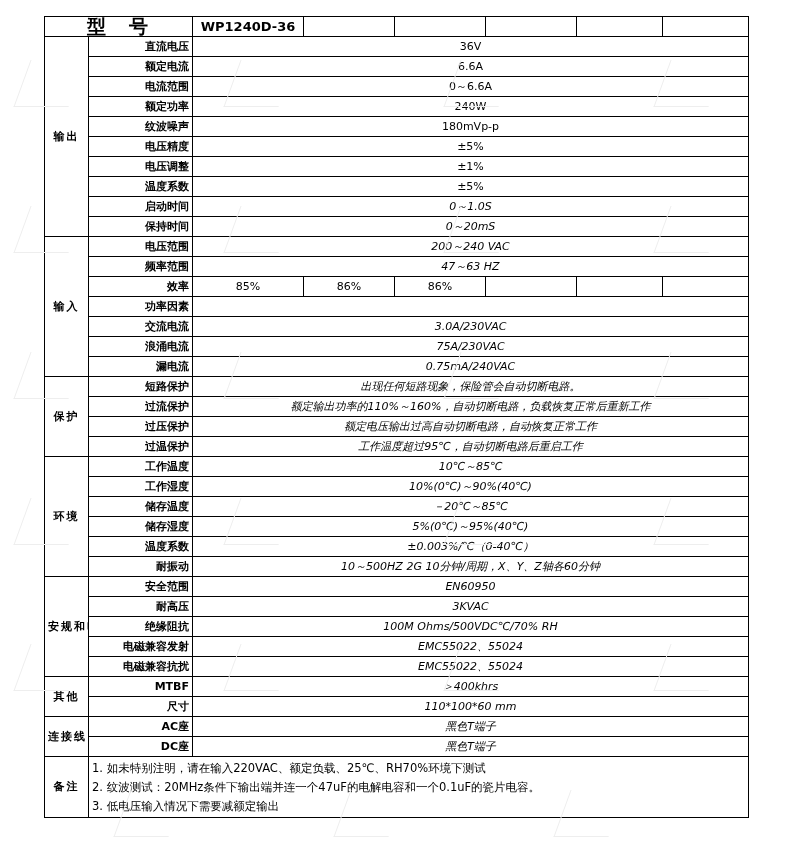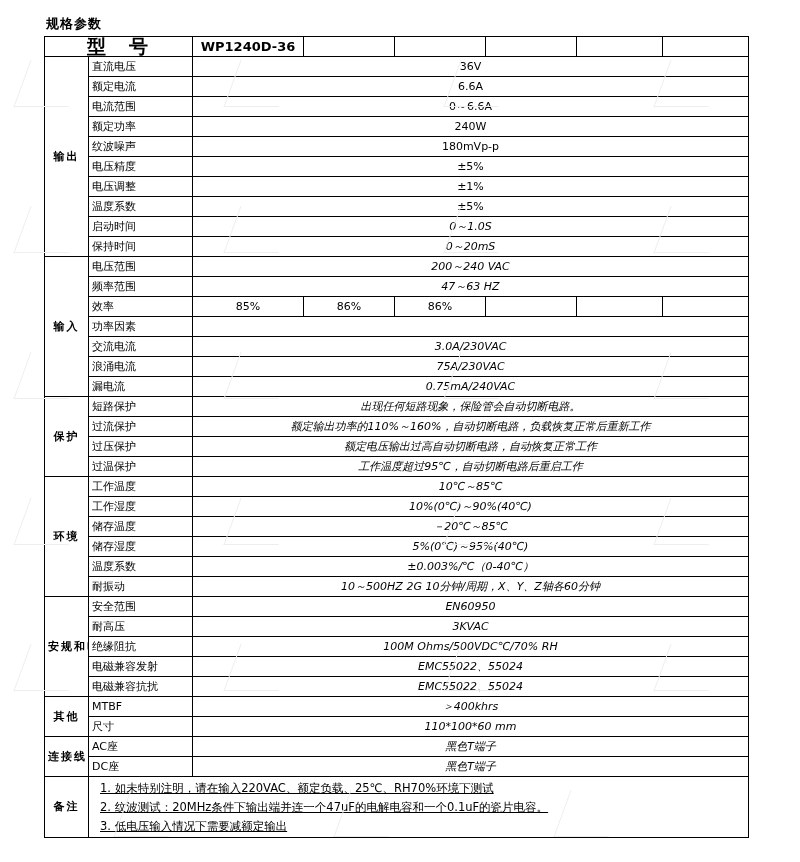--- a/index.html
+++ b/index.html
@@ -47,22 +47,23 @@
   .cat {
     text-align: center;
     font-weight: 700;
     font-size: 11px;
     letter-spacing: 2px;
     line-height: 16px;
     white-space: normal;
     margin-top: 48px;
   }
   .lbl {
-    text-align: left;
+    text-align: right;
     padding-left: 5px;
+    font-weight: bold;
   }
   .val {
     text-align: center;
     padding-left: 4px;
   }
   .ctr {
     text-align: center;
     font-style: italic;
   }
   .hdr-label {
@@ -78,21 +79,21 @@
     padding-left: 4px;
   }
   .remark-cell {
     text-align: left;
     padding: 3px 6px;
     white-space: normal;
     line-height: 18px;
     font-size: 11.5px;
     height: auto;
   }
-  .remark-cell div { margin: 1px 8px; text-decoration: underline; }
+  .remark-cell div { margin: 1px 0; }
   .wm-tri {
     position: absolute;
     pointer-events: none;
     width: 54px;
     height: 46px;
     border-left: 1px solid #eeeeee;
     border-bottom: 1px solid #eeeeee;
     transform: skewX(-20deg);
   }
 </style>
@@ -118,21 +119,20 @@
   <div class="wm-tri" style="left:452px; top:498px;"></div>
   <div class="wm-tri" style="left:662px; top:498px;"></div>
   <div class="wm-tri" style="left:22px;  top:644px;"></div>
   <div class="wm-tri" style="left:232px; top:644px;"></div>
   <div class="wm-tri" style="left:452px; top:644px;"></div>
   <div class="wm-tri" style="left:662px; top:644px;"></div>
   <div class="wm-tri" style="left:122px; top:790px;"></div>
   <div class="wm-tri" style="left:342px; top:790px;"></div>
   <div class="wm-tri" style="left:562px; top:790px;"></div>
 
-  <div class="doc-title">规格参数</div>
 
   <table class="spec">
     <colgroup>
       <col style="width:44px">
       <col style="width:104px">
       <col style="width:111px">
       <col style="width:91px">
       <col style="width:91px">
       <col style="width:91px">
       <col style="width:86px">

